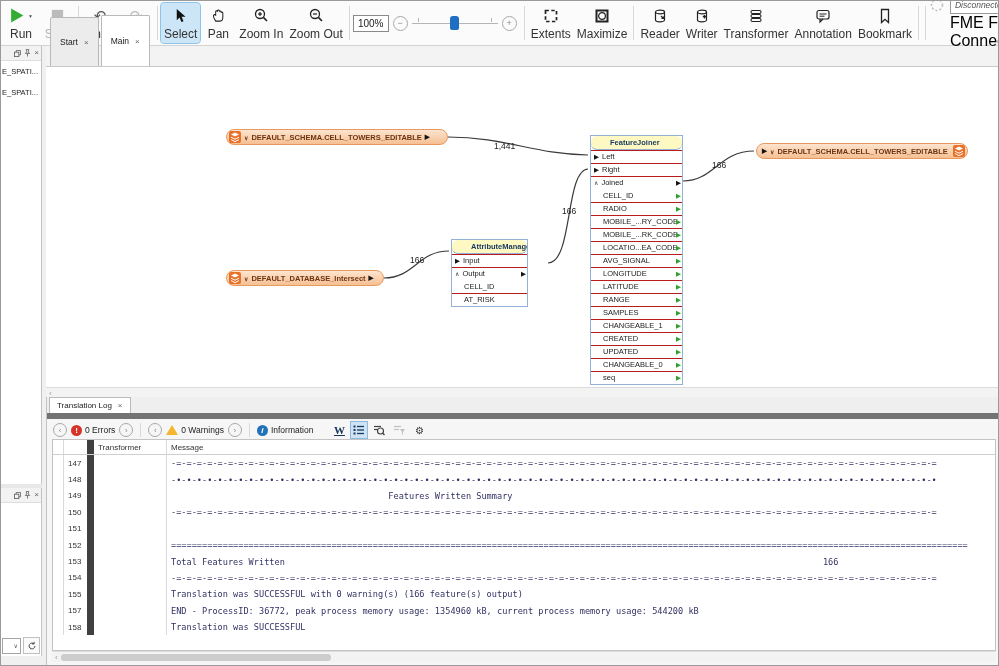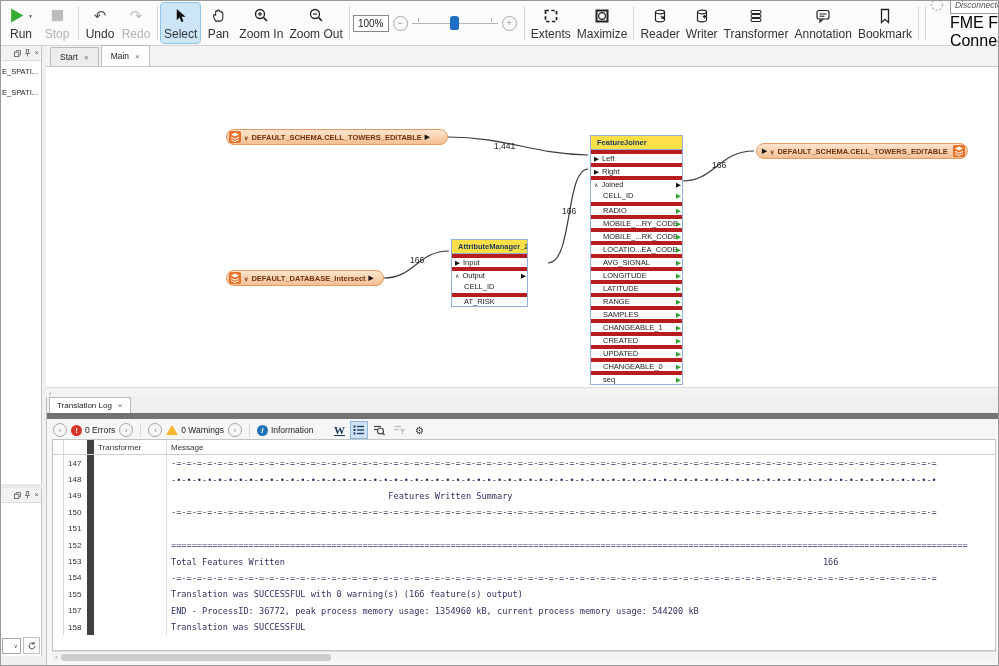--- a/index.html
+++ b/index.html
@@ -28,34 +28,34 @@
   .lpanel{position:absolute;background:#fff;border-right:1px solid #c3c3c3;box-sizing:border-box;}
   .lpanel .phead{height:14px;background:#f2f2f2;border-bottom:1px solid #ddd;display:flex;justify-content:flex-end;align-items:center;gap:3px;padding:0 2px;}
   .phead .hic{font-size:8px;color:#666;line-height:1;}
   .sideitem{font-size:7.5px;color:#222;padding:6px 1px 6px 1px;white-space:nowrap;overflow:hidden;}
   .pfoot{position:absolute;left:0;bottom:2px;width:100%;display:flex;align-items:center;gap:2px;padding:0 1px;box-sizing:border-box;}
   .minicombo{flex:1;height:14px;border:1px solid #a5a5a5;background:#fff;display:flex;align-items:center;justify-content:flex-end;padding:0 2px;font-size:7px;color:#555;}
   .refbtn{width:15px;height:15px;border:1px solid #c0c0c0;background:#fafafa;display:flex;align-items:center;justify-content:center;}
   .hsplit{position:absolute;left:0;width:41px;height:4px;background:#e8e8e8;}
   
   .tabbar{position:absolute;left:45px;top:45px;width:954px;height:21px;background:#f3f3f3;border-bottom:1px solid #c9c9c9;display:flex;align-items:flex-end;padding-left:4px;box-sizing:border-box;}
-  .tab{height:18px;display:flex;align-items:center;gap:6px;padding:0 9px;font-size:8.5px;color:#222;border:1px solid #b9b9b9;border-bottom:none;background:#ececec;margin-right:2px;border-radius:2px 2px 0 0;}
+  .tab{height:18px;display:flex;align-items:center;gap:6px;padding:15px 9px;font-size:8.5px;color:#222;border:1px solid #b9b9b9;border-bottom:none;background:#ececec;margin-right:2px;border-radius:2px 2px 0 0;}
   .tab.active{background:#fff;height:20px;}
   .tab .x{font-size:8px;color:#666;}
   
   .canvas{position:absolute;left:45px;top:66px;width:954px;height:320px;background:#fff;overflow:hidden;}
   .canvas svg.wires{position:absolute;left:0;top:0;}
   .pill{position:absolute;height:16px;background:linear-gradient(#fde4cf,#f6c093);border:1px solid #e79a60;border-radius:8px;display:flex;align-items:center;gap:3px;padding:0 5px 0 2px;font-size:7.5px;font-weight:bold;color:#6d3410;white-space:nowrap;box-sizing:border-box;}
   .dbicon{width:12px;height:12px;background:#e87127;border-radius:2px;flex:none;display:flex;align-items:center;justify-content:center;}
   .pcaret{font-size:6px;color:#6d3410;}
   .parrow{font-size:6.5px;color:#141414;}
   .cnt{position:absolute;font-size:8.5px;color:#222;}
   .tnode{position:absolute;border:1px solid #93b0d6;background:#fff;font-size:7.5px;color:#1c1c1c;box-sizing:border-box;}
-  .tnode .hdr{height:13px;line-height:13px;background:#fde047;border-bottom:1px solid #93b0d6;font-weight:bold;color:#17375e;padding:0 6px;white-space:nowrap;overflow:hidden;}
-  .trow{height:13px;line-height:12px;display:flex;align-items:center;padding:0 3px;position:relative;border-top:4px solid #b91c1c;white-space:nowrap;box-sizing:border-box;}
+  .tnode .hdr{height:13px;line-height:13px;background:#fef9c3;border-bottom:1px solid #93b0d6;font-weight:bold;color:#17375e;padding:0 19px;white-space:nowrap;overflow:hidden;border-radius:6px;}
+  .trow{height:13px;line-height:12px;display:flex;align-items:center;padding:0 3px;position:relative;border-top:1px solid #b91c1c;white-space:nowrap;box-sizing:border-box;}
   .trow:first-of-type{border-top:none;}
   .trow .inarrow{font-size:6.5px;color:#141414;margin-right:3px;}
   .trow .colcaret{font-size:6px;color:#333;margin-right:3px;}
   .trow .outarrow{position:absolute;right:1px;font-size:6.5px;color:#141414;}
   .trow .greenarrow{position:absolute;right:1px;font-size:6.5px;color:#2fa12f;}
   .trow.attr{padding-left:12px;}
   .hscroll{position:absolute;height:11px;background:#f3f3f3;border-top:1px solid #dcdcdc;display:flex;align-items:center;box-sizing:border-box;}
   .hscroll .arr{font-size:8px;color:#9a9a9a;padding:0 3px;}
   .hscroll .thumb{height:7px;background:#cdcdcd;border-radius:3px;}
   

